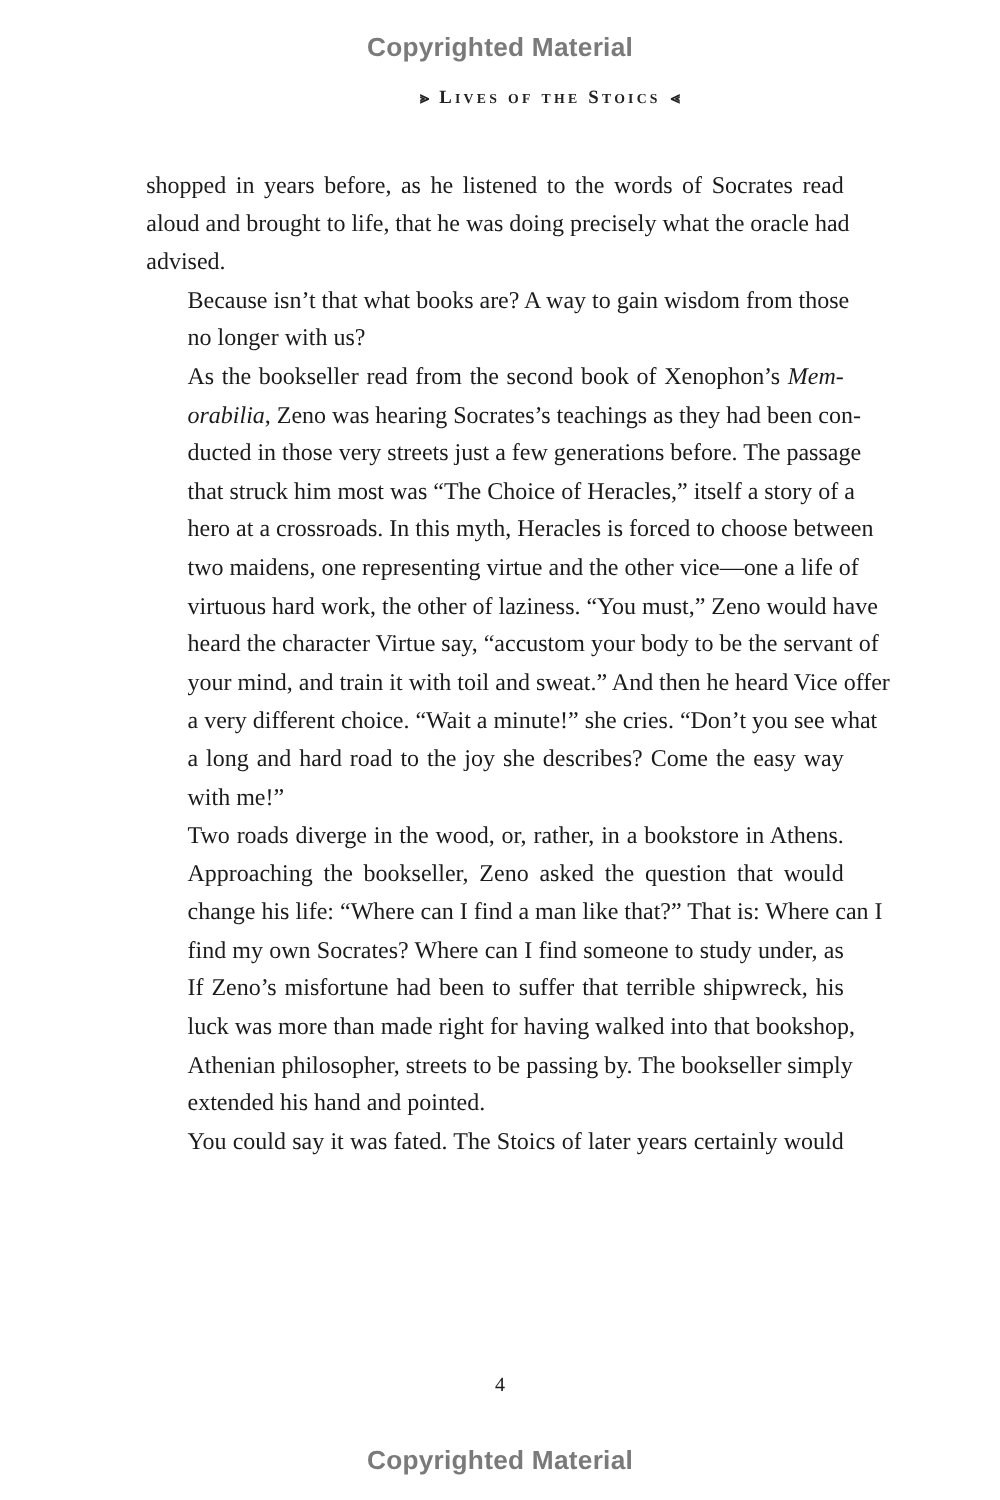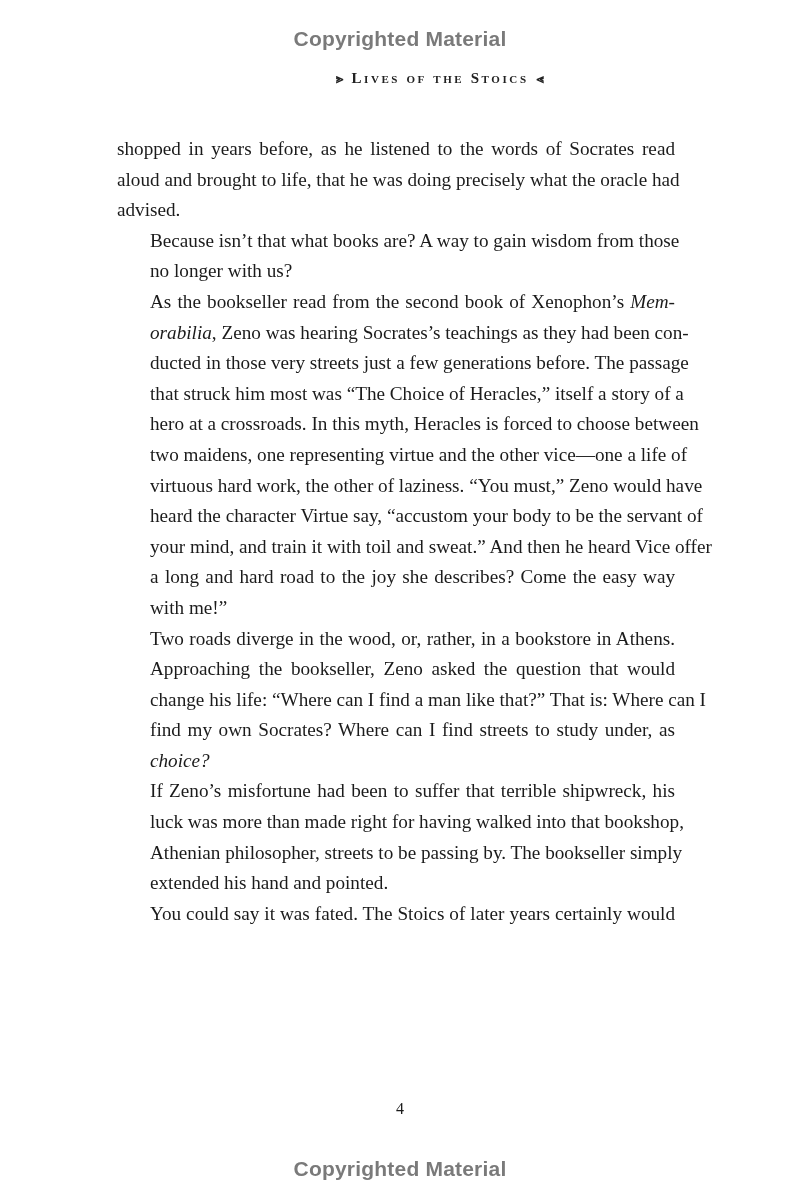--- a/index.html
+++ b/index.html
@@ -54,31 +54,31 @@
     <p class="indent">
       <span class="line" style="text-indent: 33px;">As the bookseller read from the second book of Xenophon’s <em>Mem-</em></span>
       <span class="line"><em>orabilia</em>, Zeno was hearing Socrates’s teachings as they had been con-</span>
       <span class="line">ducted in those very streets just a few generations before. The passage</span>
       <span class="line">that struck him most was “The Choice of Heracles,” itself a story of a</span>
       <span class="line">hero at a crossroads. In this myth, Heracles is forced to choose between</span>
       <span class="line">two maidens, one representing virtue and the other vice—one a life of</span>
       <span class="line">virtuous hard work, the other of laziness. “You must,” Zeno would have</span>
       <span class="line">heard the character Virtue say, “accustom your body to be the servant of</span>
       <span class="line">your mind, and train it with toil and sweat.” And then he heard Vice offer</span>
+      <span class="line">a very different choice. “Wait a minute!” she cries. “Don’t you see what</span>
       <span class="line">a long and hard road to the joy she describes? Come the easy way</span>
       <span class="line last">with me!”</span>
     </p>
     <p class="indent">
       <span class="line" style="text-indent: 33px;">Two roads diverge in the wood, or, rather, in a bookstore in Athens.</span>
     </p>
     <p class="indent">
       <span class="line" style="text-indent: 33px;">Approaching the bookseller, Zeno asked the question that would</span>
       <span class="line">change his life: “Where can I find a man like that?” That is: Where can I</span>
-      <span class="line">find my own Socrates? Where can I find streets to study under, as</span>
-      <span class="line last"><em>choice?</em></span>
+      <span class="line">find my own Socrates? Where can I find someone to study under, as</span>
     </p>
     <p class="indent">
       <span class="line" style="text-indent: 33px;">If Zeno’s misfortune had been to suffer that terrible shipwreck, his</span>
       <span class="line">luck was more than made right for having walked into that bookshop,</span>
       <span class="line">Athenian philosopher, streets to be passing by. The bookseller simply</span>
       <span class="line last">extended his hand and pointed.</span>
     </p>
     <p class="indent">
       <span class="line" style="text-indent: 33px;">You could say it was fated. The Stoics of later years certainly would</span>
     </p>

